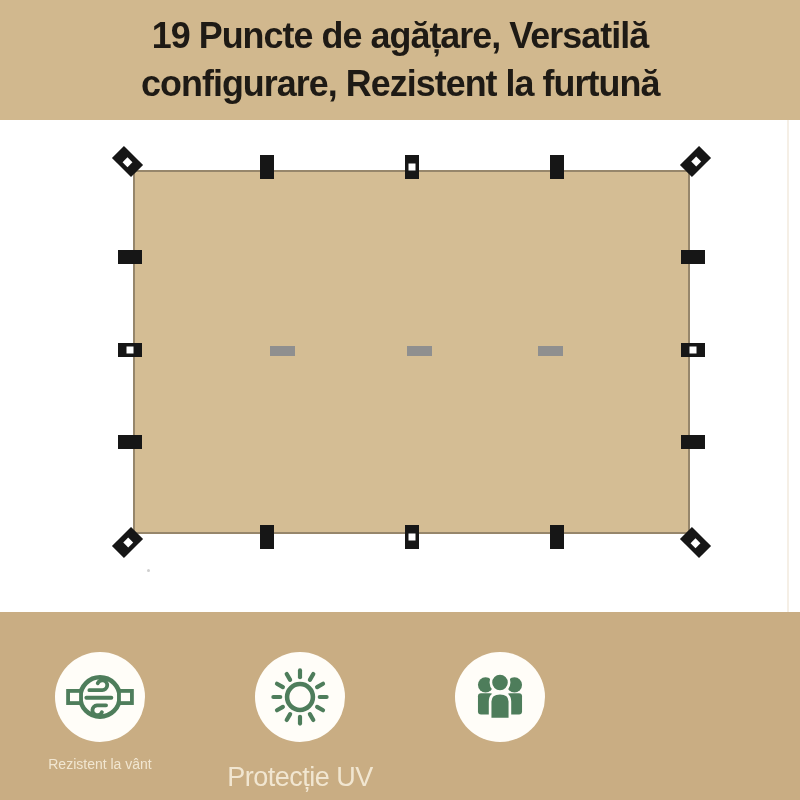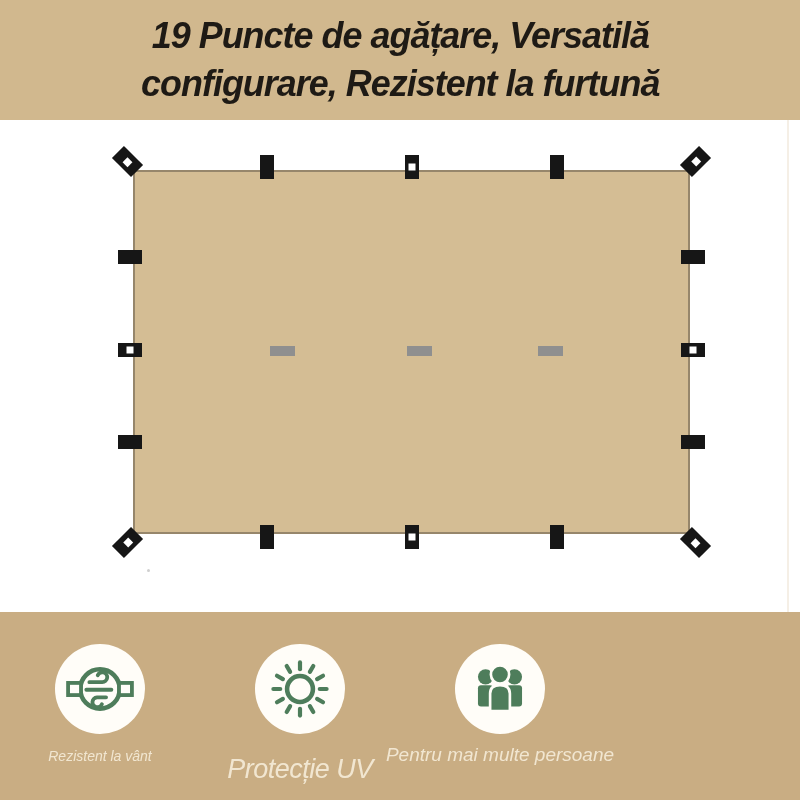--- a/index.html
+++ b/index.html
@@ -1,18 +1,18 @@
 <!DOCTYPE html>
 <html><head>
 <meta charset="utf-8">
 <style>
   html,body{margin:0;padding:0;}
   body{width:800px;height:800px;overflow:hidden;background:#fff;
        font-family:"Liberation Sans","DejaVu Sans",sans-serif;}
-  .page{position:relative;width:800px;height:800px;font-style:italic;}
+  .page{position:relative;width:800px;height:800px;}
 
   
   .banner{position:absolute;left:0;top:0;width:800px;height:120px;
           background:#d1b88e;display:flex;flex-direction:column;
           justify-content:center;align-items:center;}
   .banner .line{font-size:37px;line-height:48px;font-weight:600;
           color:#1e1a15;letter-spacing:-1px;white-space:nowrap;
           transform:scaleX(.97);}
 
   
@@ -42,21 +42,21 @@
   .tab.tr{right:-21px;top:-19px;transform:rotate(-45deg);}
   .tab.bl{left:-21px;bottom:-19px;transform:rotate(-45deg);}
   .tab.br{right:-21px;bottom:-19px;transform:rotate(45deg);}
   .velcro{position:absolute;top:174px;width:25px;height:10px;background:#8f8f8f;}
   .v1{left:135px;} .v2{left:272px;} .v3{left:403px;}
 
   
   .footer{position:absolute;left:0;top:612px;width:800px;height:188px;
           background:#c9ad83;display:flex;}
   .feature{width:200px;display:flex;flex-direction:column;align-items:center;
-          padding-top:32px;box-sizing:border-box;}
+          padding-top:40px;box-sizing:border-box;}
   .icon-circle{width:90px;height:90px;border-radius:50%;background:#fffdf8;
           display:flex;align-items:center;justify-content:center;}
   .icon-circle svg{width:76px;height:76px;}
   .flabel{color:rgba(250,243,226,.82);text-align:center;white-space:nowrap;}
   .f0 .flabel{font-size:14px;margin-top:14px;}
   .f1 .flabel{font-size:27px;margin-top:20px;letter-spacing:-.5px;}
   .f2 .flabel{font-size:19px;margin-top:10px;}
   .f3 .flabel{font-size:21px;margin-top:9px;}
 </style>
 </head>
@@ -145,18 +145,17 @@
       <div class="icon-circle">
         <svg viewBox="0 0 100 100" fill="#4e7d5b">
           <circle cx="31" cy="34" r="10"></circle>
           <rect x="21" y="45" width="20" height="28" rx="4"></rect>
           <circle cx="69" cy="34" r="10"></circle>
           <rect x="59" y="45" width="20" height="28" rx="4"></rect>
           <circle cx="50" cy="31" r="12" stroke="#fffdf8" stroke-width="3.5"></circle>
           <path d="M37 79 L37 56 Q37 45 50 45 Q63 45 63 56 L63 79 Z" stroke="#fffdf8" stroke-width="3.5"></path>
         </svg>
       </div>
-      <div class="flabel">Pentru mai multe persoane</div>
     </div>
 
 
   </div>
 </div>
 
 </body></html>

